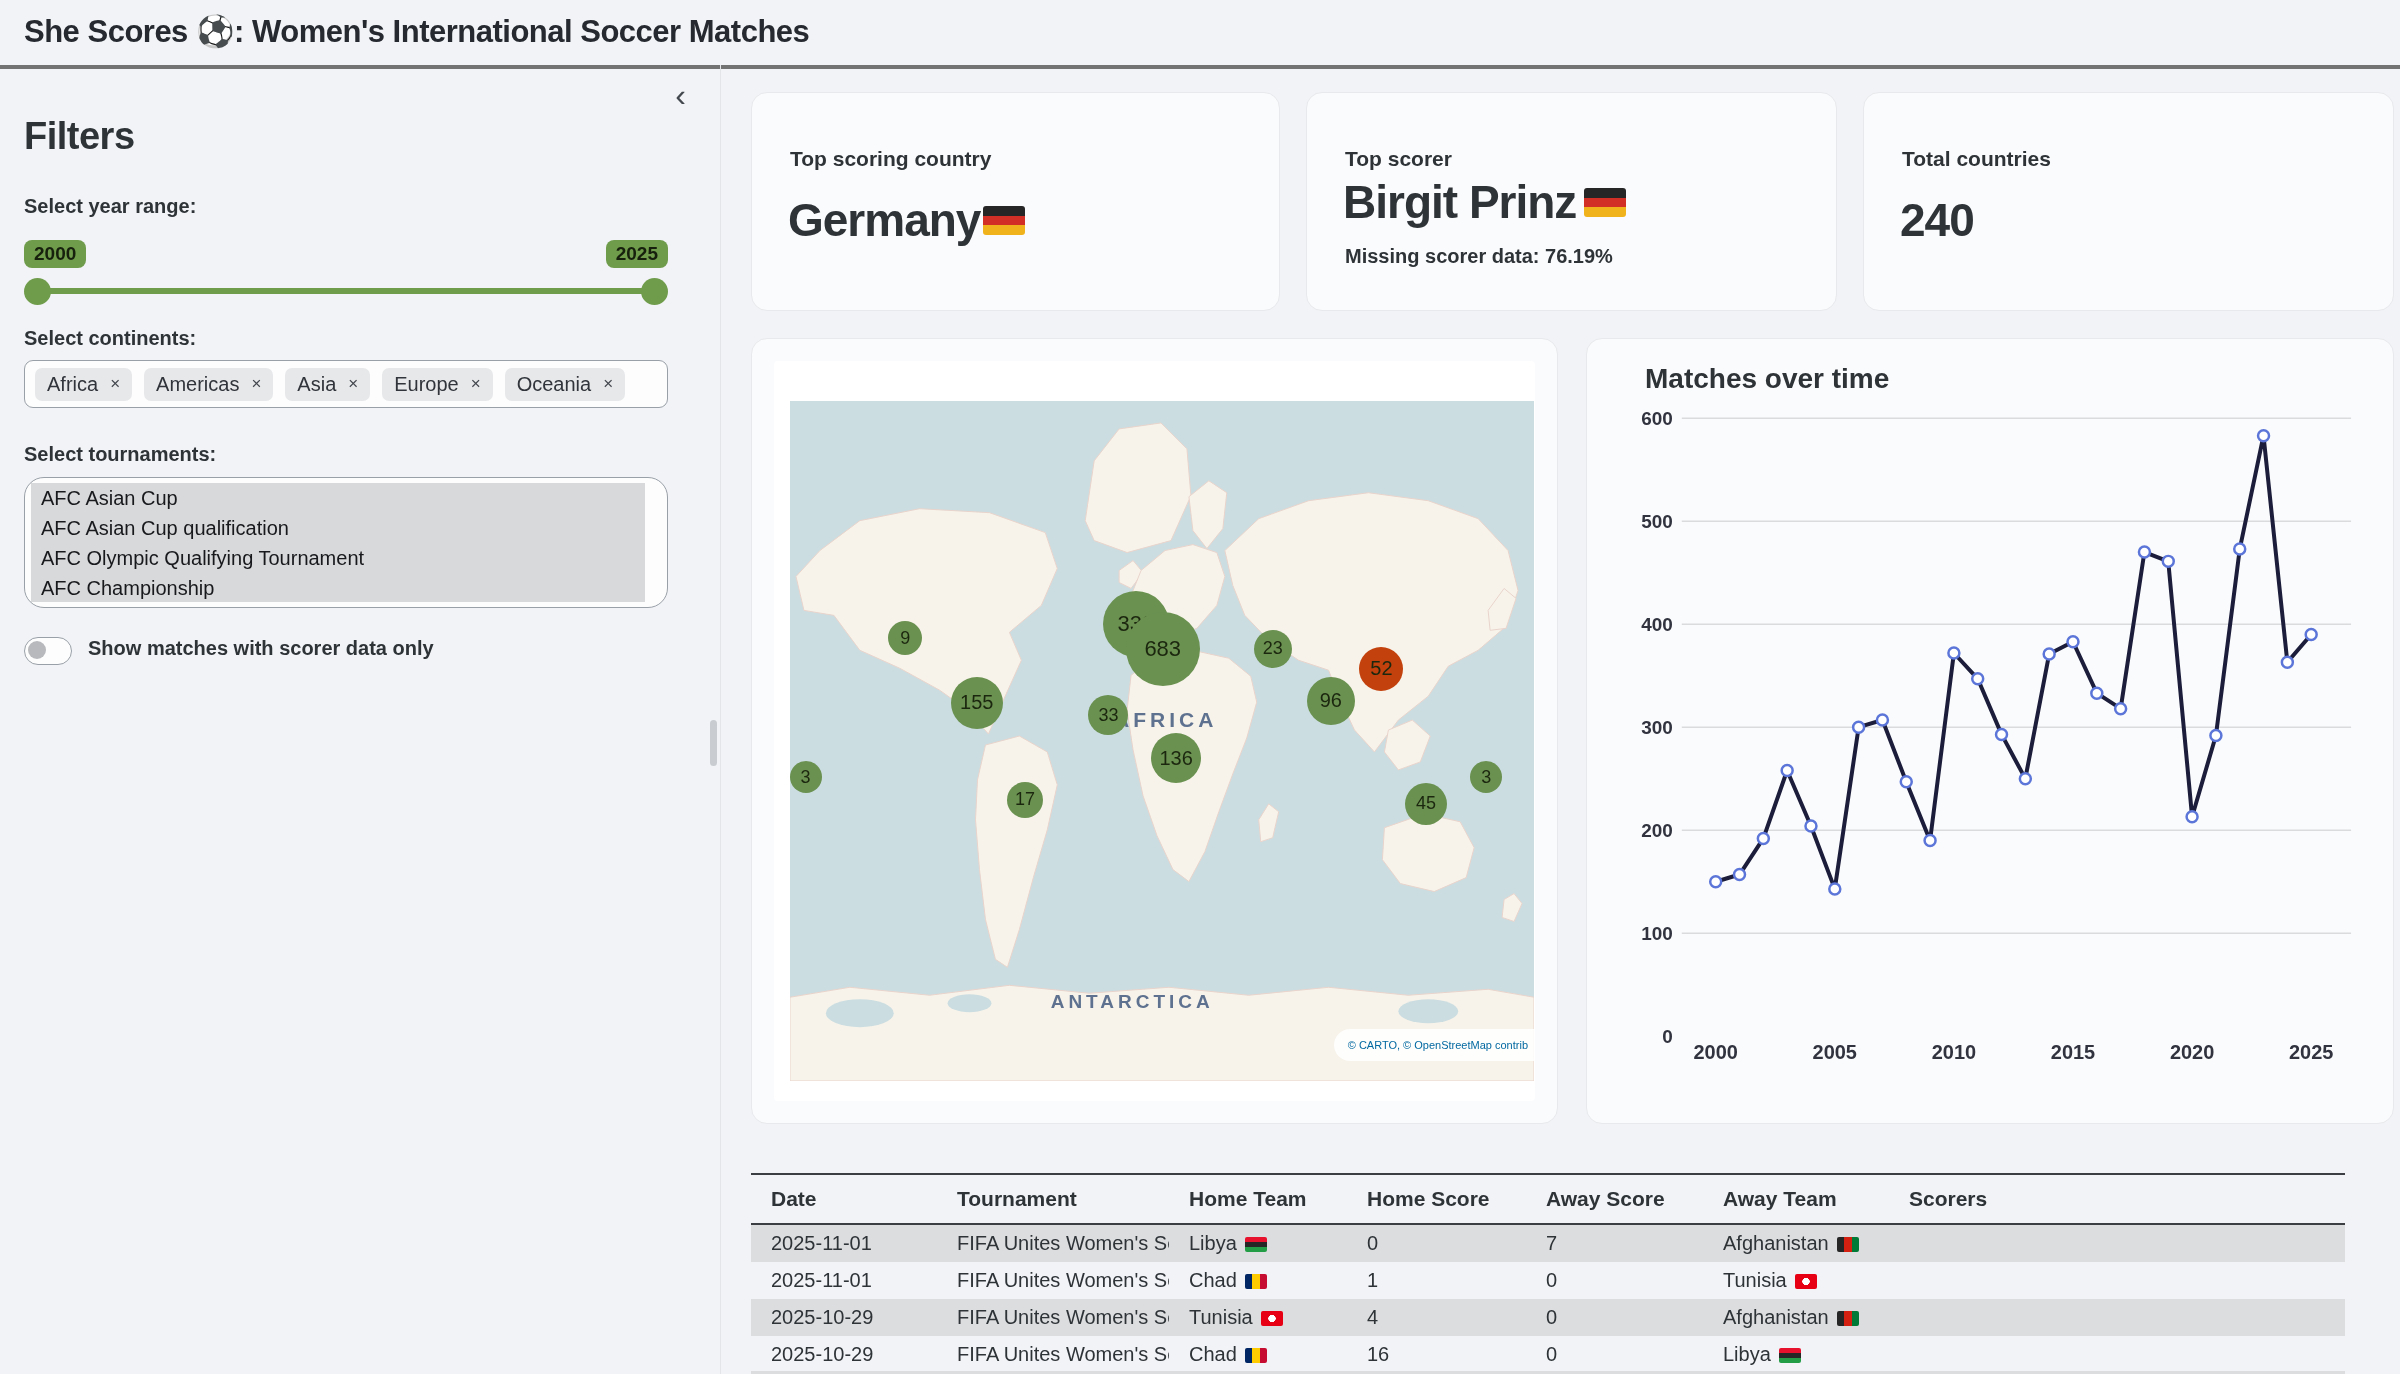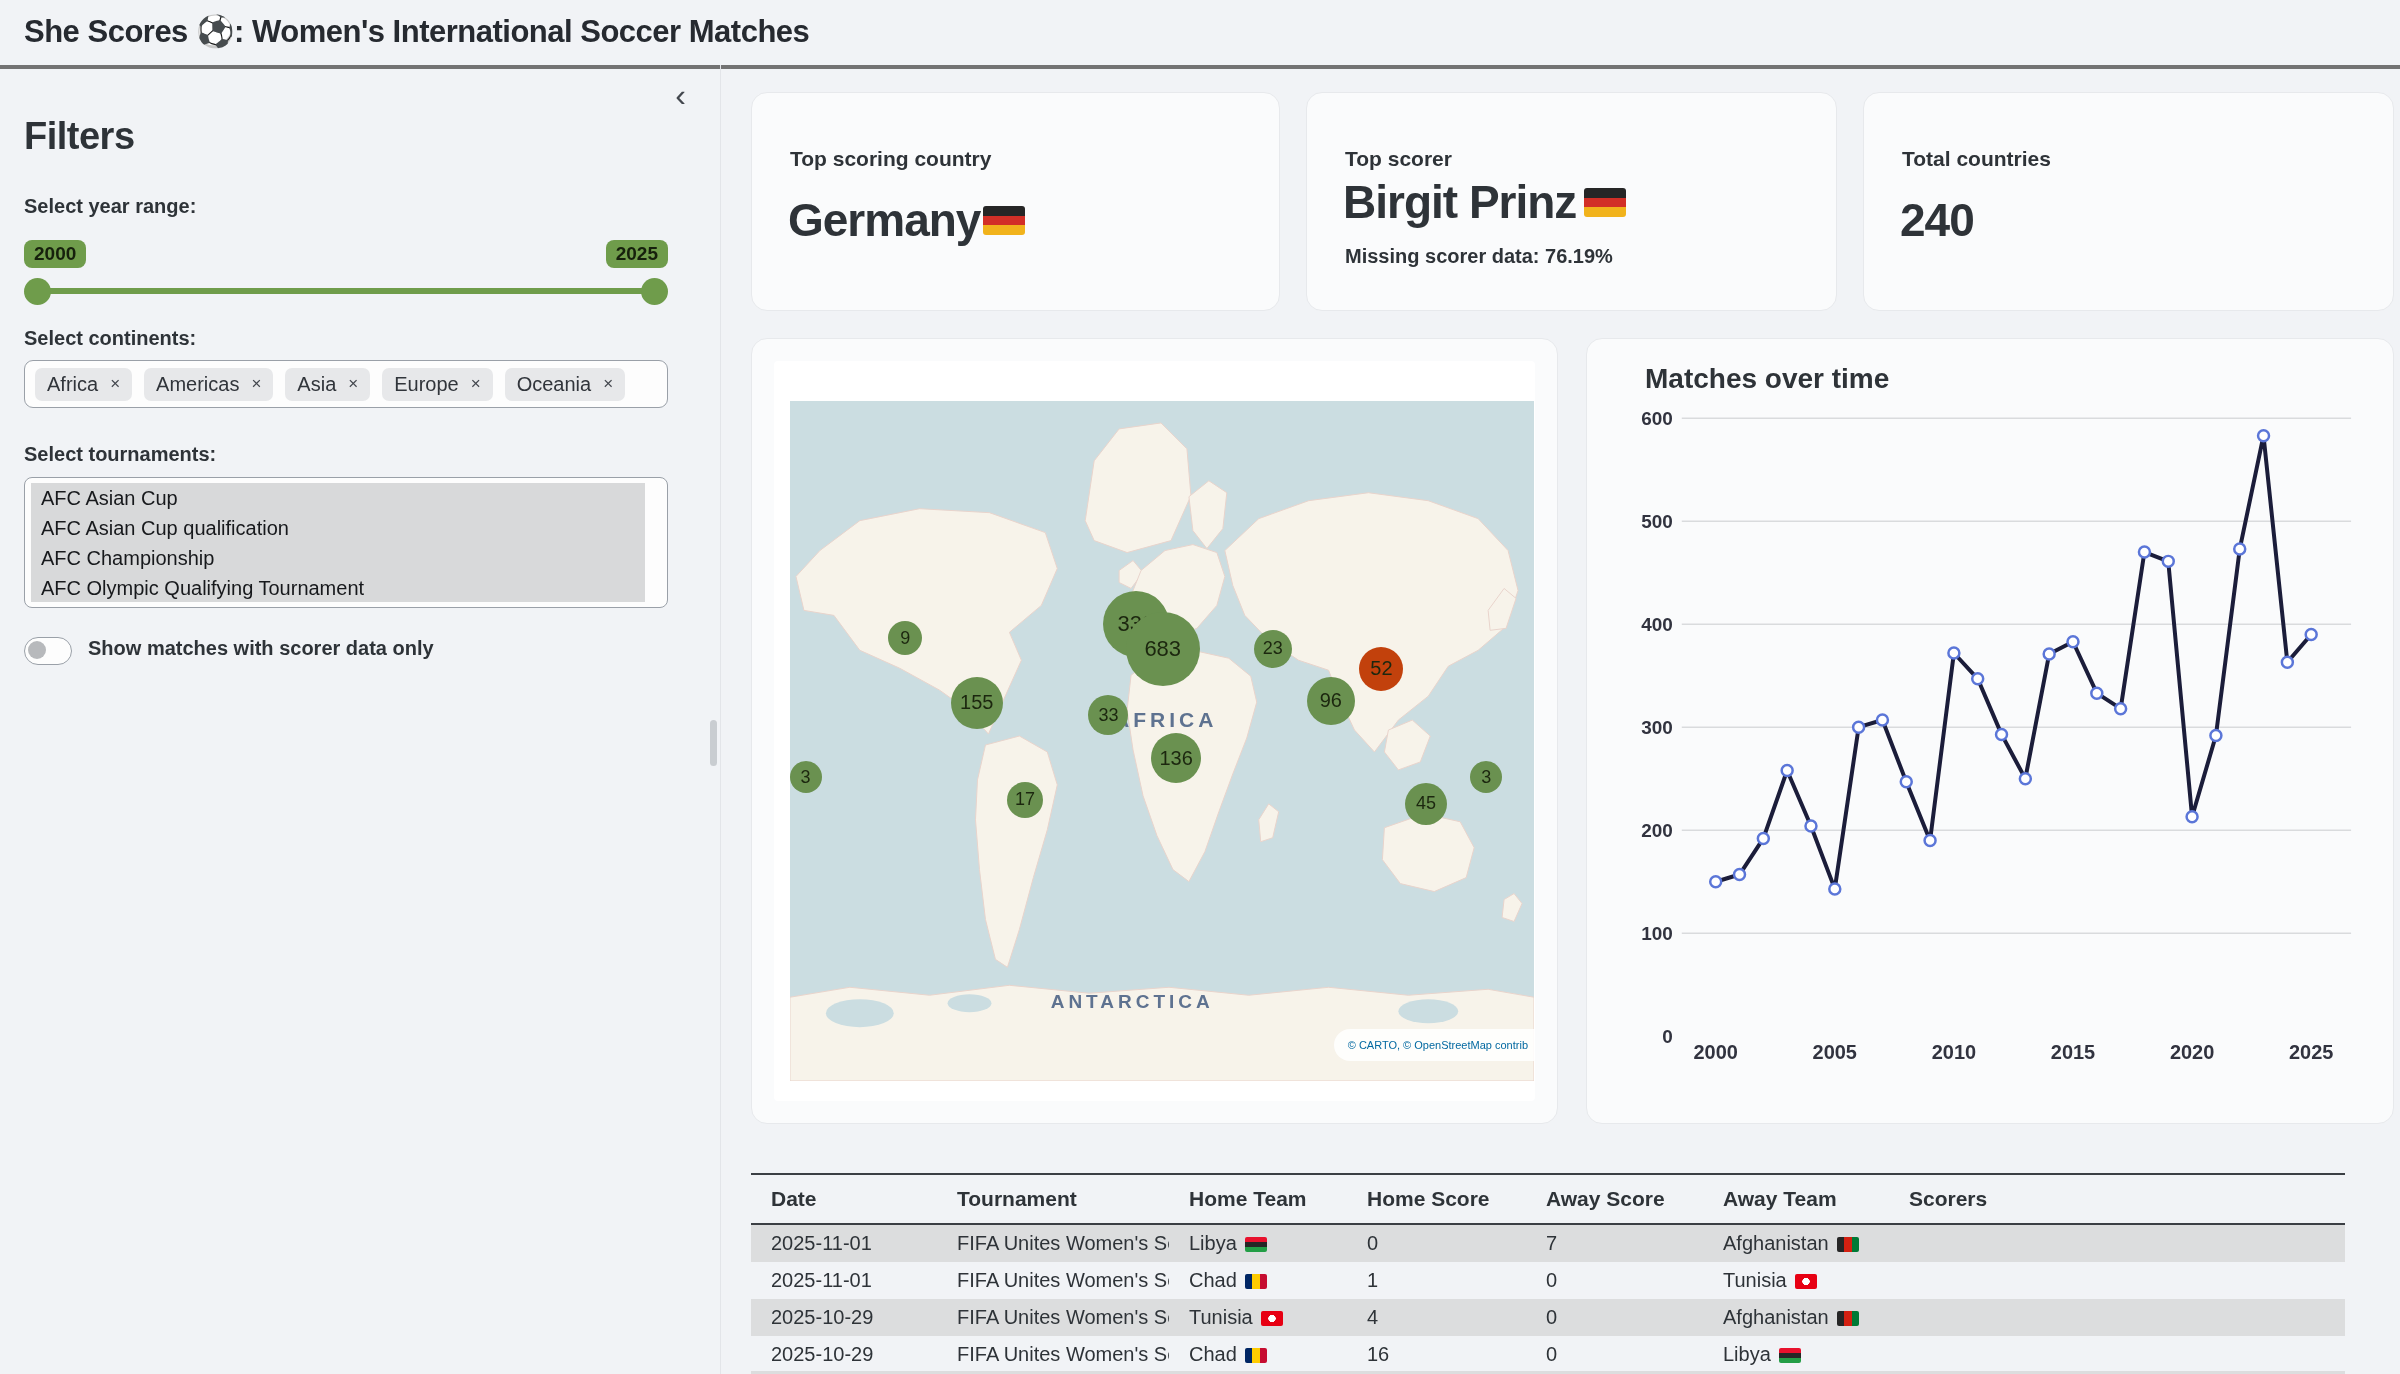--- a/index.html
+++ b/index.html
@@ -19,21 +19,21 @@
   .sl-track{position:absolute;left:10px;right:10px;top:48px;height:6px;background:#6f9c4b;border-radius:3px;}
   .sl-handle{position:absolute;top:38px;width:27px;height:27px;border-radius:50%;background:#6f9c4b;cursor:pointer;}
   
   .mselect{position:absolute;left:24px;top:295px;width:644px;height:48px;background:#fdfdfd;
            border:1px solid #9aa0a8;border-radius:9px;display:flex;align-items:center;padding:0 10px;gap:12px;box-sizing:border-box;}
   .pill{display:flex;align-items:center;gap:12px;background:#e7e8ea;border-radius:7px;padding:5px 12px;
         font-size:20px;color:#31353b;cursor:pointer;}
   .pill-x{font-size:17px;color:#43474e;cursor:pointer;}
   
   .listbox{position:absolute;left:24px;top:412px;width:644px;height:131px;background:#fdfdfd;
-           border:1px solid #9aa0a8;border-radius:8px;box-sizing:border-box;padding:5px 22px 5px 6px;}
+           border:1px solid #9aa0a8;border-radius:20px;box-sizing:border-box;padding:5px 22px 5px 6px;}
   .listbox-inner{width:100%;height:100%;background:#d8d9da;overflow:hidden;}
   .lb-item{font-size:20px;color:#17191c;line-height:30px;padding:0 0 0 10px;white-space:nowrap;cursor:pointer;}
   
   .toggle-row{position:absolute;left:24px;top:572px;display:flex;align-items:flex-start;gap:16px;}
   .toggle{position:relative;width:46px;height:26px;border:1px solid #9aa0a8;border-radius:14px;background:#fdfdfd;cursor:pointer;}
   .knob{position:absolute;left:3px;top:3px;width:18px;height:18px;border-radius:50%;background:#b7b9bc;}
   .toggle-label{font-size:20px;font-weight:600;}
   .sb-scroll{position:absolute;right:3px;top:655px;width:7px;height:46px;border-radius:4px;background:#c9cdd1;}
   
   .card{position:absolute;background:#fafbfc;border:1px solid #e7e9ec;border-radius:16px;box-sizing:border-box;}
@@ -108,22 +108,22 @@
           <span>Oceania</span>
           <span class="pill-x">×</span>
         </span>
       </div>
 
     <div class="w-label" style="top:378px;">Select tournaments:</div>
     <div class="listbox">
       <div class="listbox-inner">
           <div class="lb-item">AFC Asian Cup</div>
           <div class="lb-item">AFC Asian Cup qualification</div>
+          <div class="lb-item">AFC Olympic Qualifying Tournament</div>
           <div class="lb-item">AFC Championship</div>
-          <div class="lb-item">AFC Olympic Qualifying Tournament</div>
         </div>
     </div>
 
     <div class="toggle-row">
       <div class="toggle">
         <div class="knob"></div>
       </div>
       <div class="toggle-label">Show matches with scorer data only</div>
     </div>
     <div class="sb-scroll"></div>

